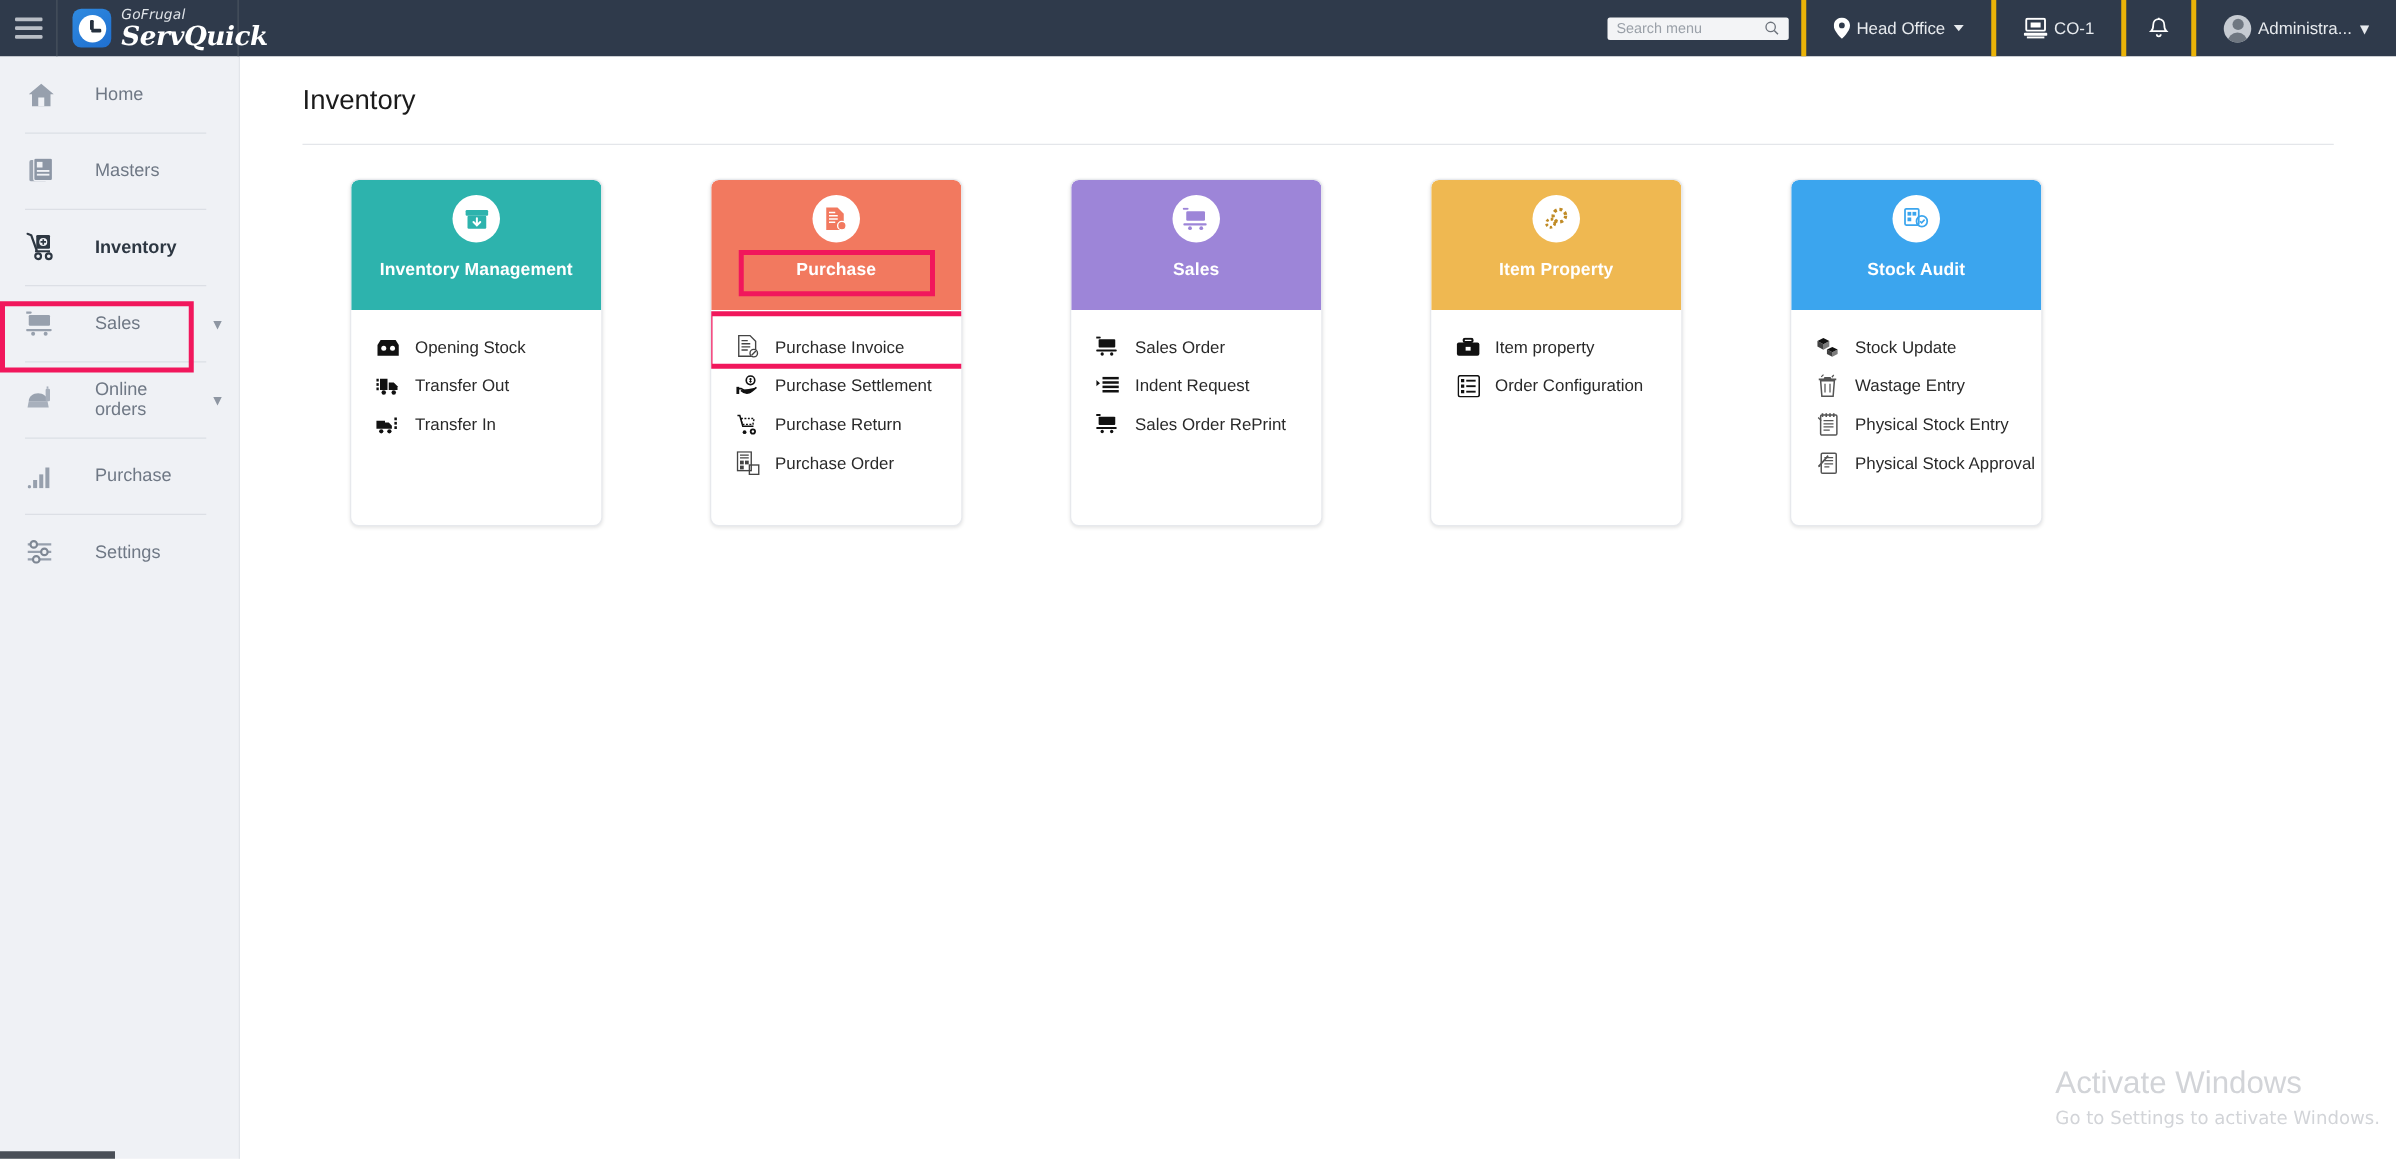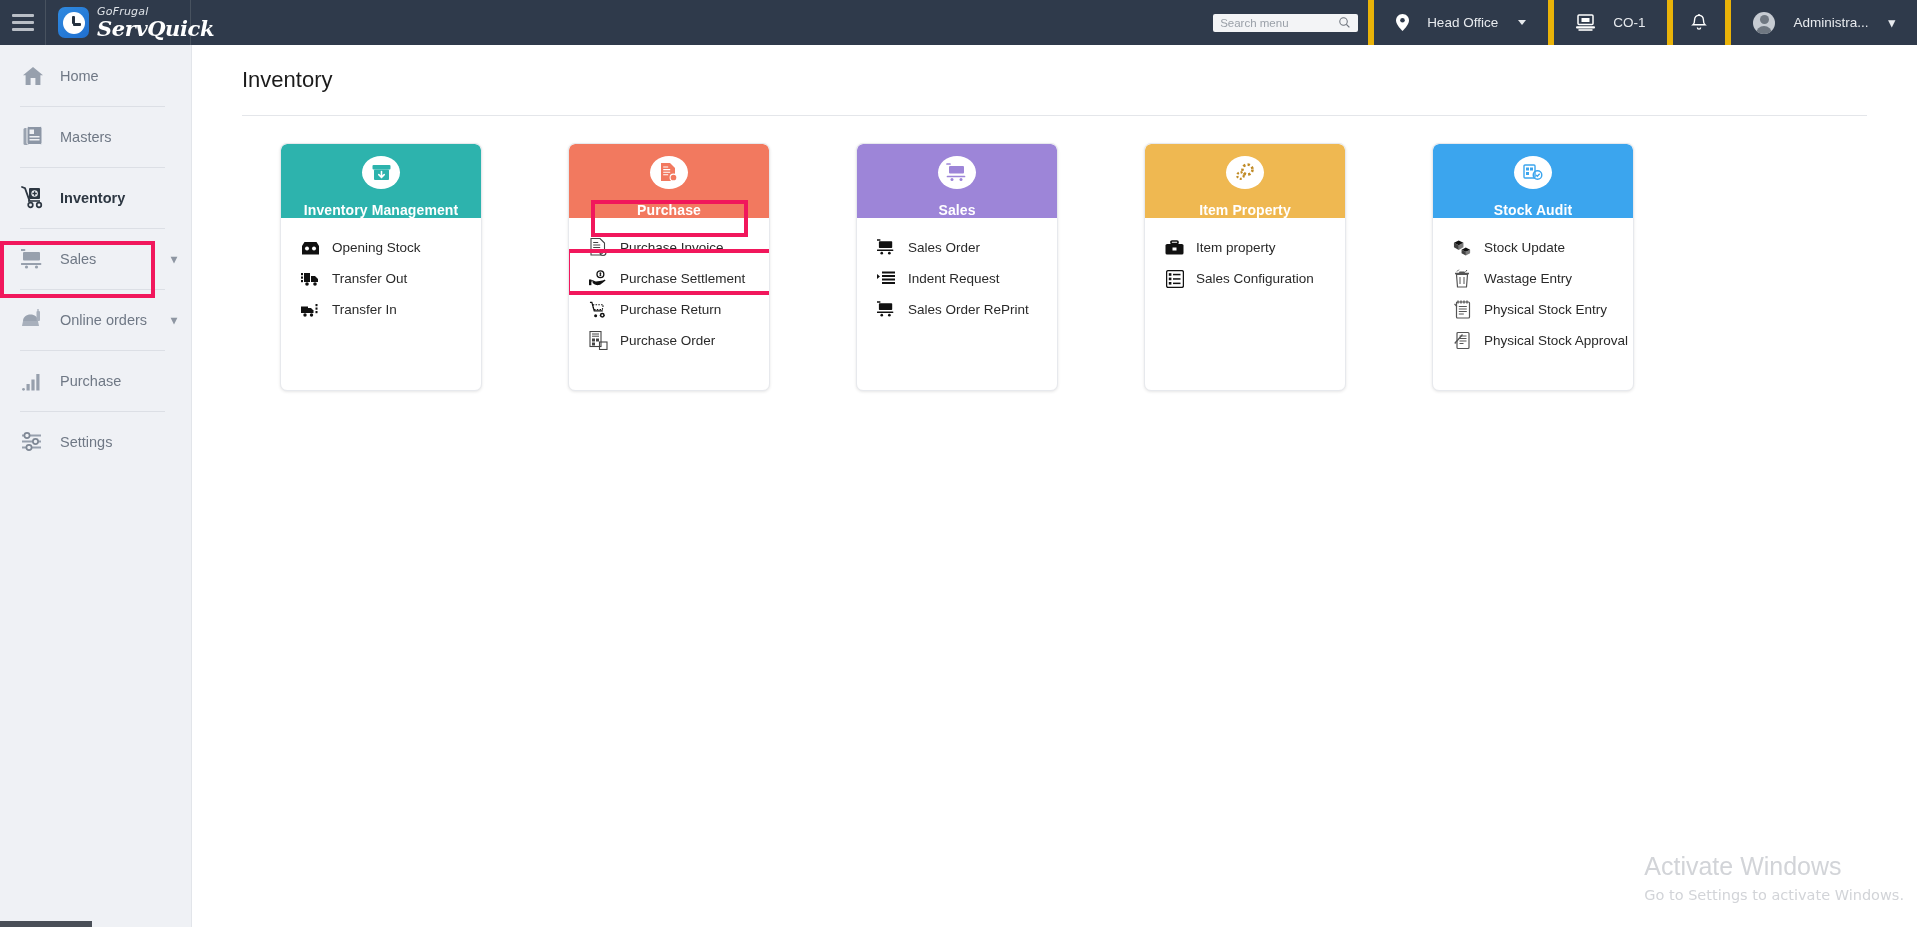--- a/index.html
+++ b/index.html
@@ -69,23 +69,23 @@
   }
   .search-box input {
     border: none; outline: none; background: transparent;
     font-size: 11.5px; color: #6d737c; width: 118px;
     font-family: "Liberation Sans", sans-serif;
   }
   .search-box input::placeholder { color: #9aa0a8; }
   .search-ico { width: 13px; height: 13px; flex: none; }
 
   .tb-item {
-    display: flex; align-items: center; gap: 18px;
+    display: flex; align-items: center; gap: 5px;
     padding: 0 22px; color: #e7eaee; font-size: 13.5px;
-    border-left: 6px solid #eab308;
+    border-left: 4px solid #eab308;
     cursor: pointer;
   }
   .tb-item.narrow { padding: 0 18px; }
   .tb-item .caret {
     width: 0; height: 0; border-left: 4px solid transparent;
     border-right: 4px solid transparent; border-top: 5px solid #e7eaee;
     margin-left: 2px;
   }
   .avatar {
     width: 22px; height: 22px; border-radius: 50%;
@@ -114,21 +114,21 @@
     height: 61px; display: flex; align-items: center;
     padding: 0 14px 0 20px; gap: 14px; cursor: pointer;
     position: relative;
   }
   .nav-item + .nav-item:before,
   .nav-item:not(:first-child):before {
     content:""; position:absolute; top:0; left: 20px; right: 26px;
     height:1px; background:#dcdfe5;
   }
   .nav-icon { width: 26px; height: 24px; flex:none; display:flex; align-items:center; justify-content:center; }
-  .nav-label { font-size: 14.5px; color: #6f7885; }
+  .nav-label { font-size: 14.5px; color: #6f7885; margin-left: 16px; }
   .nav-item.active .nav-label { color: #2d3742; font-weight: bold; }
   .nav-chev {
     margin-left: auto; color: #8e96a2; font-size: 12px; font-weight: bold;
   }
   .nav-highlight {
     position: absolute; left: 0; top: 196px; width: 155px; height: 57px;
     border: 4px solid #f1175c; pointer-events: none; z-index: 6;
   }
   .sb-scroll {
     position:absolute; left:0; bottom:0; width: 92px; height: 6px; background:#4a4f57;
@@ -153,21 +153,21 @@
     width: 1560px;
   }
 
   .card {
     width: 202px; background: #fff;
     border: 1px solid #e7e9ed; border-radius: 7px;
     box-shadow: 0 1px 3px rgba(0,0,0,.10);
     overflow: hidden; position: relative;
   }
   .card-head {
-    height: 74px; border-radius: 6px 6px 0 0;
+    height: 104px; border-radius: 6px 6px 0 0;
     display: flex; flex-direction: column; align-items: center;
     padding-top: 12px;
   }
   .card-badge {
     width: 38px; height: 38px; border-radius: 50%; background:#fff;
     display:flex; align-items:center; justify-content:center;
   }
   .card-title {
     color:#fff; font-size: 14px; font-weight: bold; margin-top: 13px;
     text-align:center; letter-spacing:.1px;
@@ -560,21 +560,21 @@
             <svg width="18" height="18" viewBox="0 0 18 18">
               <rect x="0.6" y="0.6" width="16.8" height="16.8" rx="1.6" fill="none" stroke="#111" stroke-width="1.3"></rect>
               <rect x="2.8" y="3.2" width="2.6" height="2.6" fill="#111"></rect>
               <rect x="2.8" y="7.6" width="2.6" height="2.6" fill="#111"></rect>
               <rect x="2.8" y="12" width="2.6" height="2.6" fill="#111"></rect>
               <rect x="7" y="3.8" width="7.5" height="1.5" fill="#111"></rect>
               <rect x="7" y="8.2" width="7.5" height="1.5" fill="#111"></rect>
               <rect x="7" y="12.6" width="7.5" height="1.5" fill="#111"></rect>
             </svg>
           </span>
-          <span class="row-label">Sales Configuration</span>
+          <span class="row-label">Order Configuration</span>
         </div>
       </div>
     </div>
 
     <div class="card">
       <div class="card-head" style="background:#3ba5ee">
         <div class="card-badge">
           <svg width="21" height="20" viewBox="0 0 21 20">
             <rect x="1" y="2" width="11" height="13" rx="1" fill="none" stroke="#3ba5ee" stroke-width="1.4"></rect>
             <rect x="3" y="4.5" width="3" height="3" fill="#3ba5ee"></rect>

